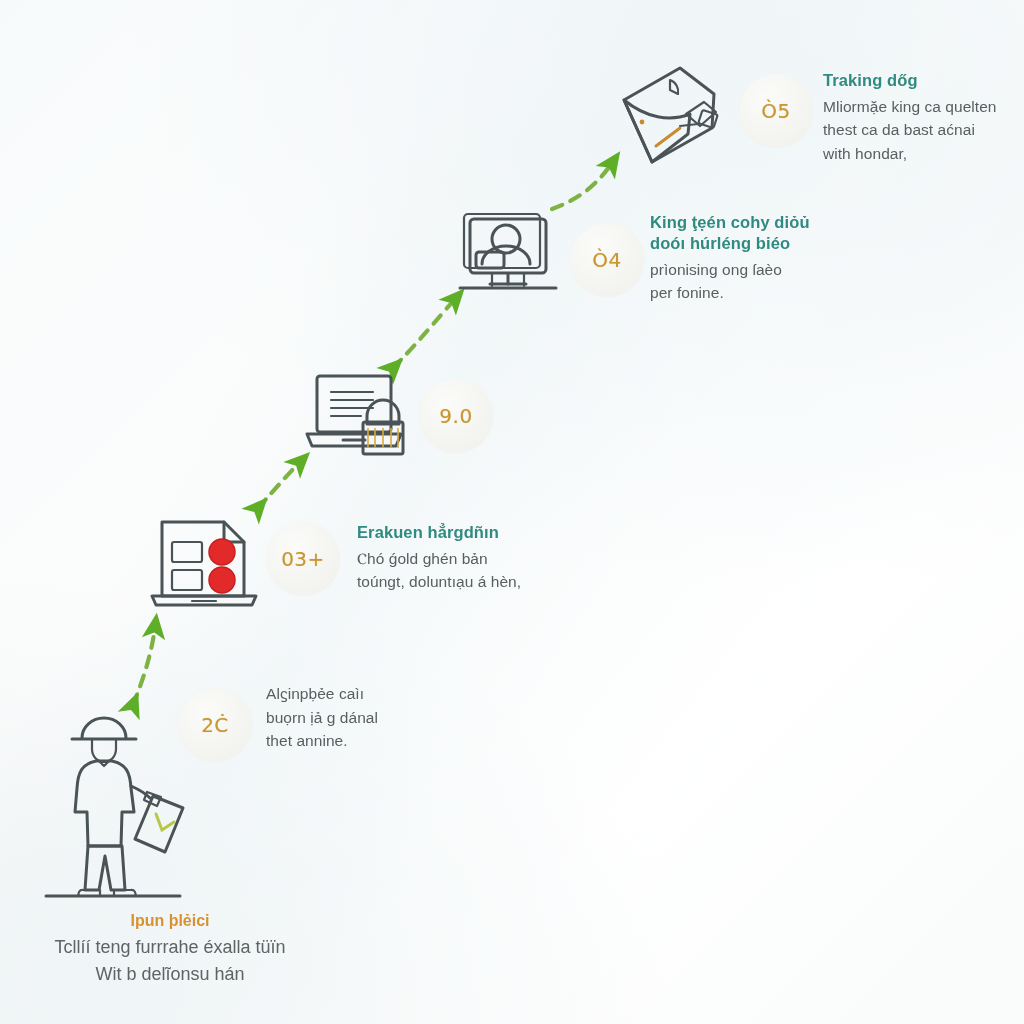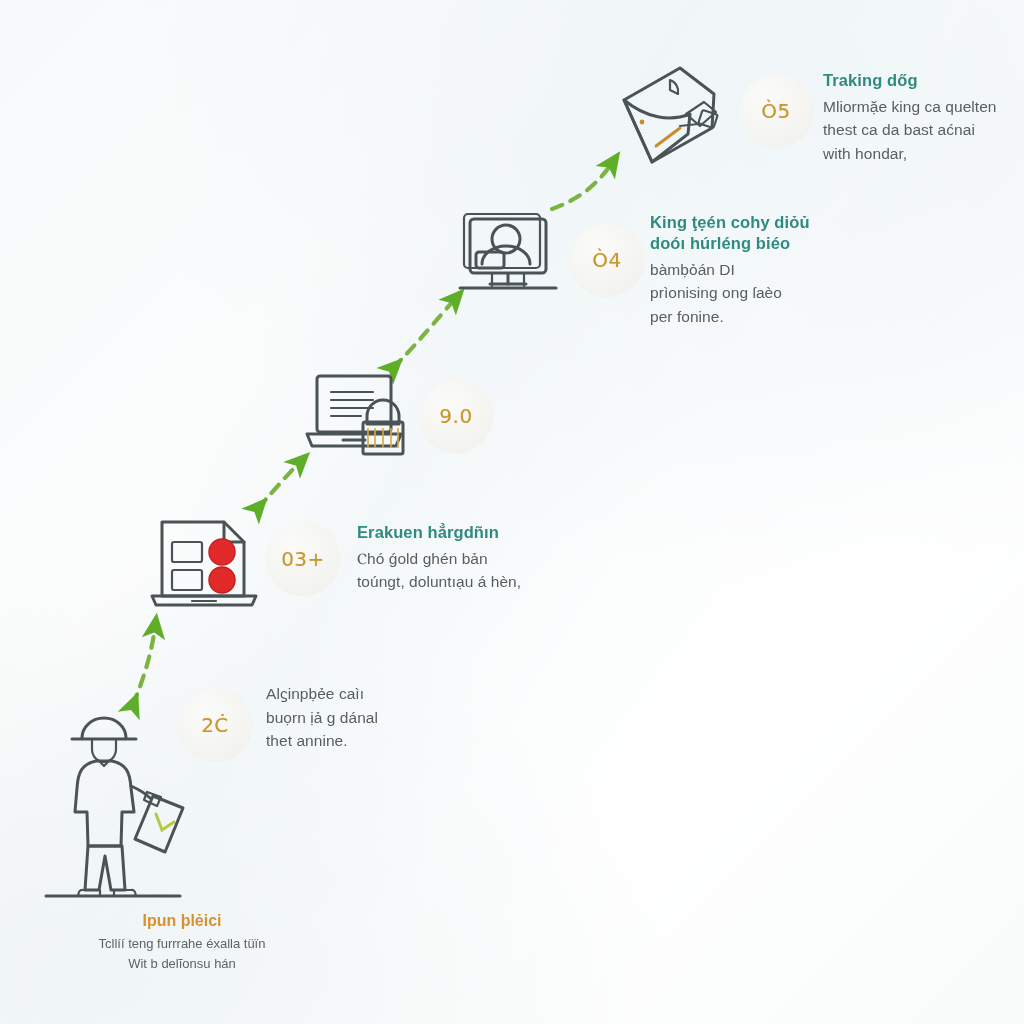--- a/index.html
+++ b/index.html
@@ -38,26 +38,26 @@
   .txt .head{
     font-size:16.5px;font-weight:700;color:#2f8a80;line-height:1.32;
     margin:0 0 3px 0;letter-spacing:.1px;
   }
   .txt .head.two-line{line-height:1.30;}
   .txt .body{
     font-size:15.5px;font-weight:400;color:#58605f;line-height:1.52;
     margin:0;letter-spacing:.05px;
   }
   
-  .caption{position:absolute;text-align:center;padding-left:12px;}
+  .caption{position:absolute;text-align:center;}
   .caption .ctitle{
     font-size:16px;font-weight:700;color:#d9912f;margin:0 0 4px 0;
   }
   .caption .cbody{
-    font-size:13px;color:#5d6564;line-height:1.5;margin:0;
+    font-size:18px;color:#5d6564;line-height:1.5;margin:0;
   }
   svg.arrows{position:absolute;left:0;top:0;width:1024px;height:1024px;pointer-events:none;}
   svg.ico{display:block;overflow:visible;}
   .ink{fill:none;stroke:#4a5356;stroke-width:3;stroke-linecap:round;stroke-linejoin:round;}
   .ink-thin{fill:none;stroke:#4a5356;stroke-width:2.2;stroke-linecap:round;stroke-linejoin:round;}
 </style>
 </head>
 <body>
 
 <div id="stage">
@@ -180,21 +180,20 @@
     </svg>
   </div>
 
   <div class="num-bubble" style="left:570px;top:223px;">
     <span>Ò4</span>
   </div>
 
   <div class="txt" style="left:650px;top:212px;width:330px;">
     <p class="head two-line">King ţẹén cohy diỏủ</p>
     <p class="head two-line" style="margin-top:-3px;">doóı húrléng biéo</p>
-    <p class="body">bàmḅỏán DI</p>
     <p class="body">prìonising ong ſaèo</p>
     <p class="body">per fonine.</p>
   </div>
 
   <div class="icon-wrap" style="left:608px;top:62px;">
     <svg class="ico" width="124" height="108" viewBox="0 0 124 108">
 
       <path d="M16,38 L72,6 L106,32 L104,66 L44,100 Z" fill="#ffffff" class="ink"></path>
 
       <path d="M16,38 C38,56 62,60 82,52 L80,72 L44,100 Z" fill="#f0ab47" class="ink"></path>

